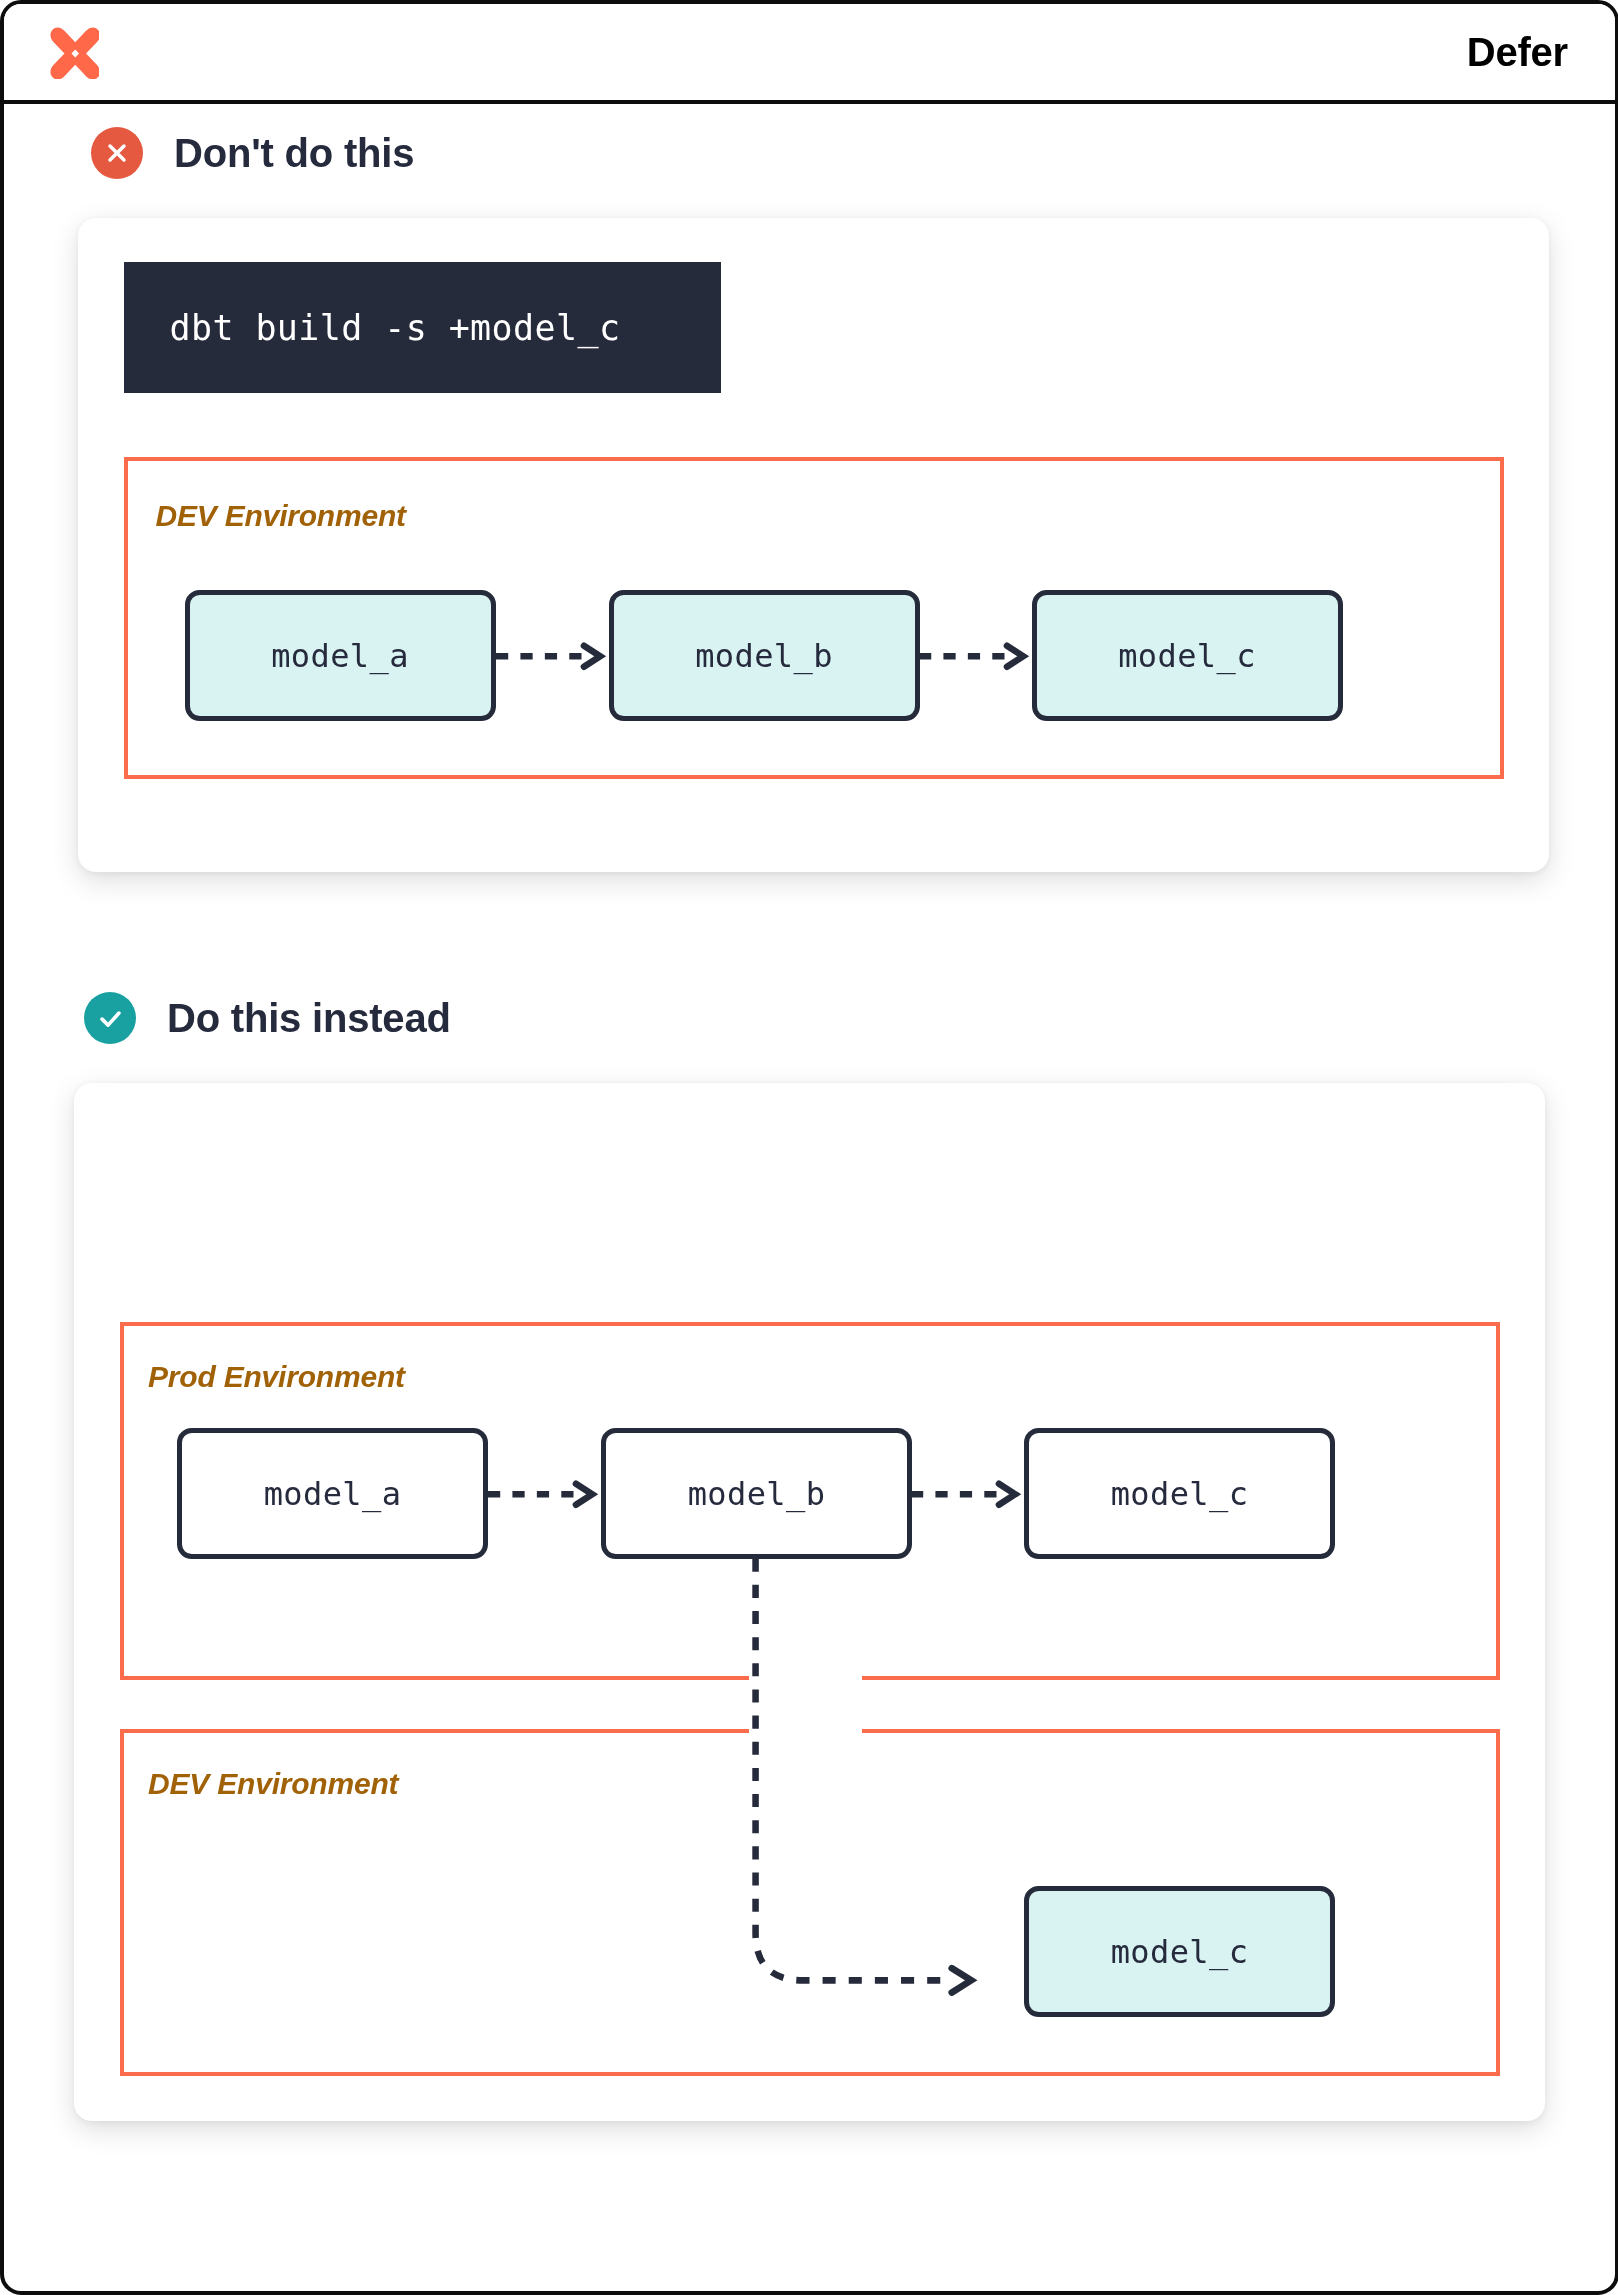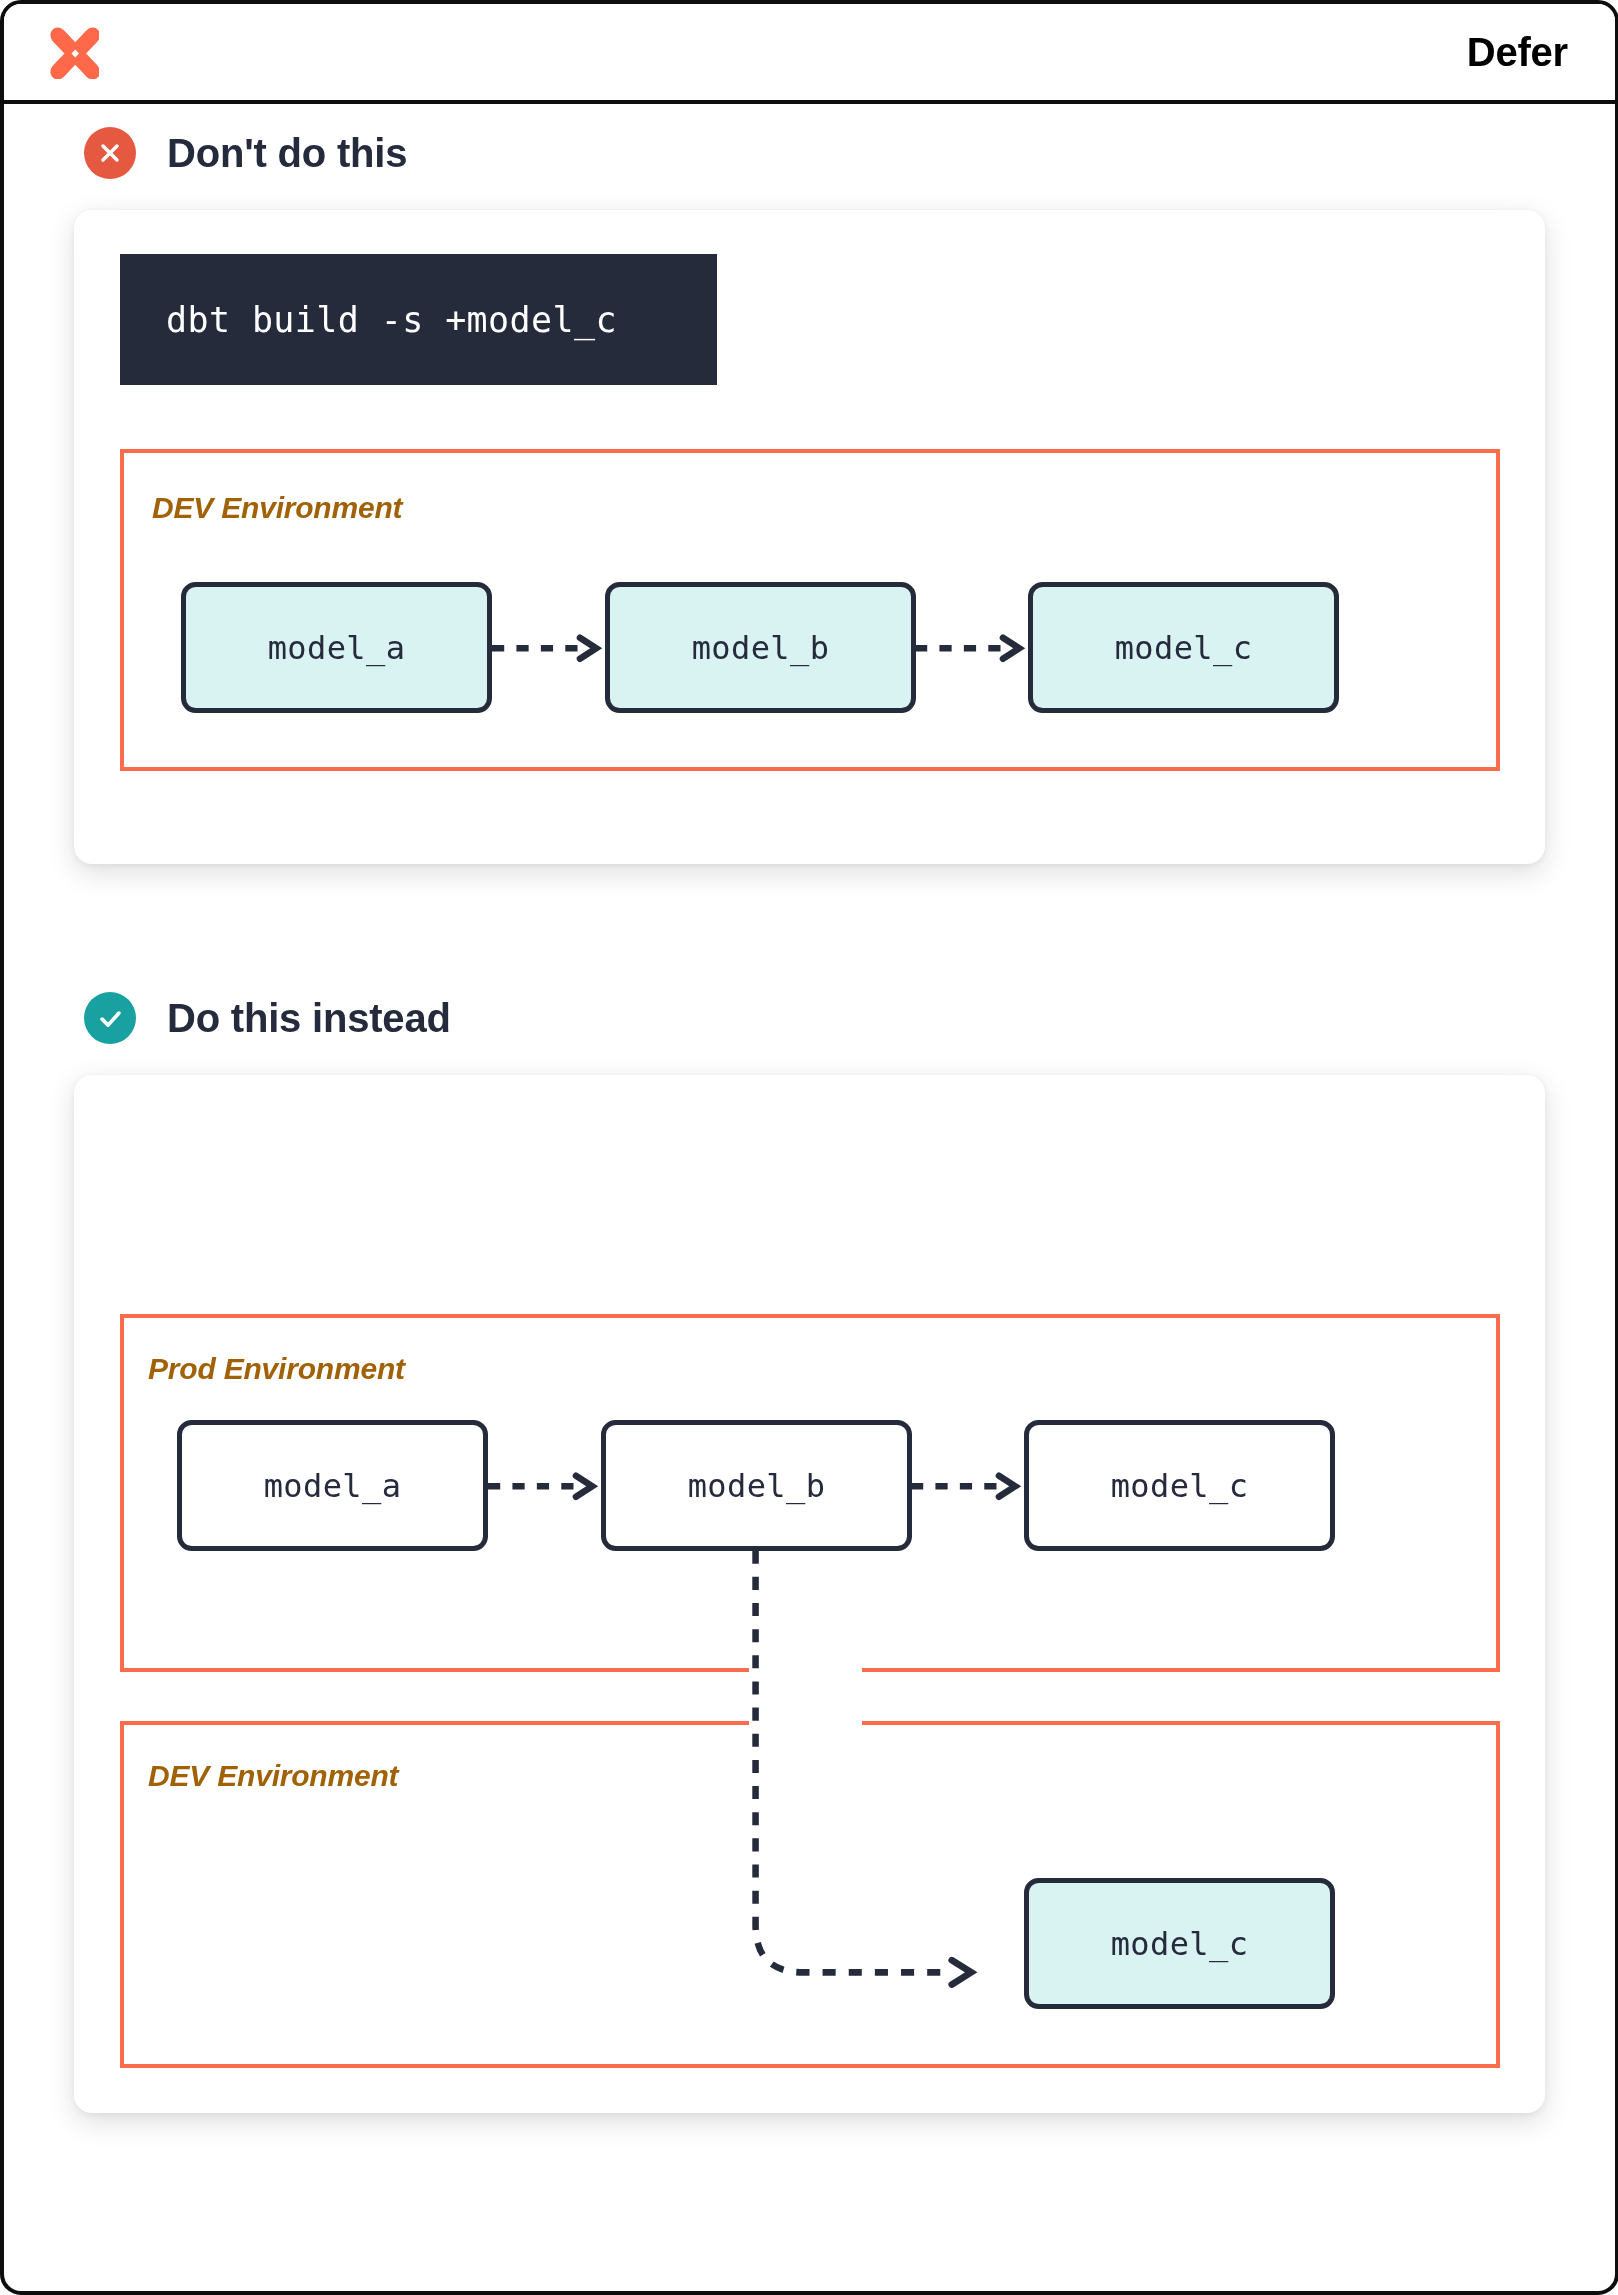--- a/index.html
+++ b/index.html
@@ -29,21 +29,21 @@
   #logo-wrap { width: 60px; height: 60px; display:flex; align-items:center; justify-content:center; }
   #logo-wrap svg { display:block; }
   #header-spacer { flex: 1 1 auto; }
   #page-title {
     font-size: 40px; font-weight: 700; color: #000000;
     letter-spacing: -0.2px; white-space: nowrap;
   }
 
   
   .section { position: absolute; left: 0; width: 100%; }
-  #section-bad  { top: 100px; }
+  #section-bad  { top: 100px; padding-left: 7px; }
   #section-good { top: 965px; }
 
   .section-head {
     display: flex; align-items: center;
     padding-left: 80px; height: 98px;
   }
   .badge {
     width: 52px; height: 52px; border-radius: 50%;
     display: flex; align-items: center; justify-content: center;
     flex: 0 0 auto;
@@ -53,21 +53,21 @@
   .badge svg { display: block; }
   .section-title {
     margin-left: 31px;
     font-size: 40px; font-weight: 700; color: #252a3d;
     letter-spacing: -0.2px; white-space: nowrap;
   }
 
   
   .card {
     position: relative;
-    margin: 8px auto;
+    margin: 16px auto;
     width: 1471px;
     background: #ffffff;
     border-radius: 18px;
     box-shadow: 0 8.2px 28px rgba(0,0,0,0.13), 0 1.6px 6.5px rgba(0,0,0,0.05);
     padding: 44px 46px 44px 46px;
   }
   #card-bad  { height: 654px; }
   #card-good { height: 1038px; }
 
   

